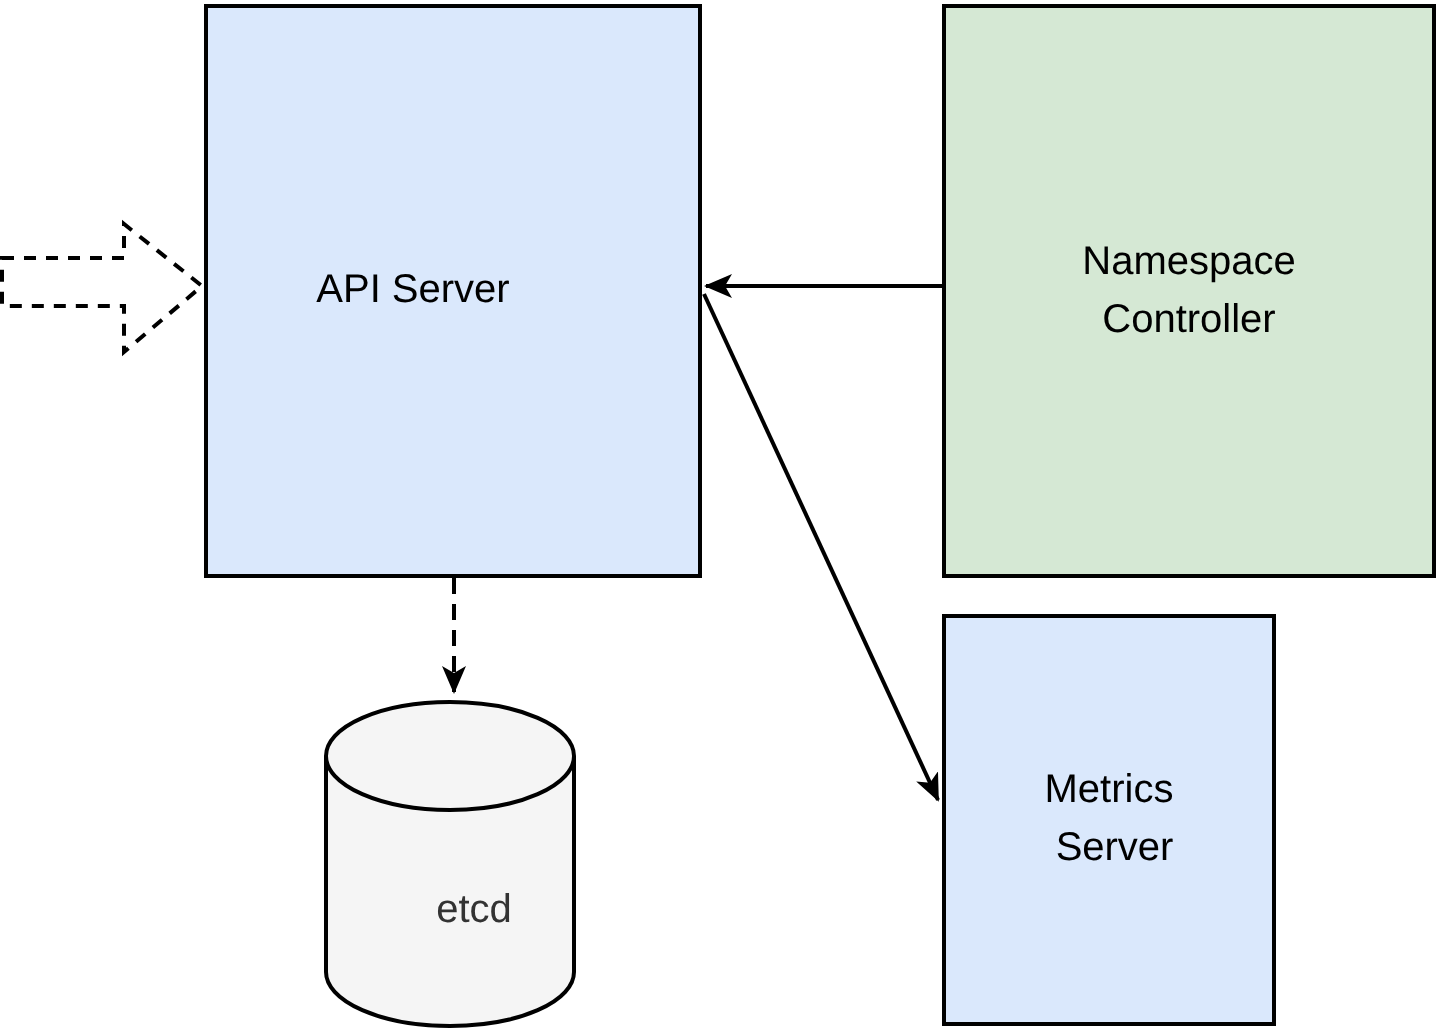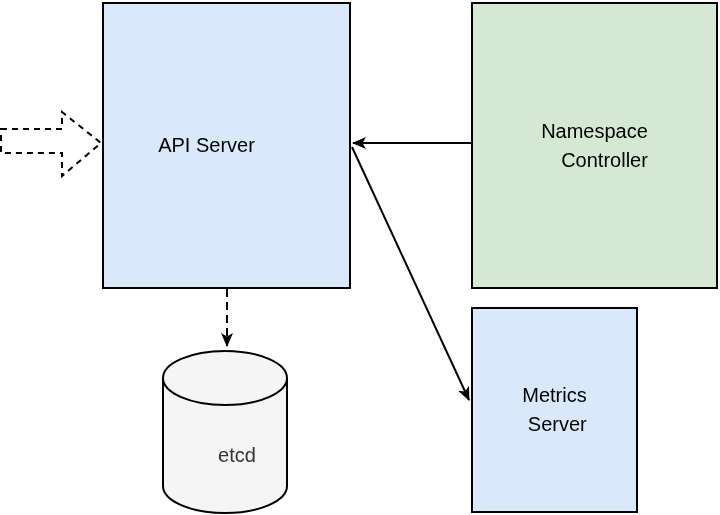--- a/index.html
+++ b/index.html
@@ -26,21 +26,21 @@
     align-items: center;
     justify-content: center;
     text-align: center;
     font-size: 20px;
     line-height: 1.45;
     color: #000000;
     white-space: pre-line;
     pointer-events: none;
   }
   #lbl-api    { left: 103px; top: 3px;   width: 207px; height: 285px; }
-  #lbl-ns     { left: 472px; top: 3px;   width: 245px; height: 285px; text-align: right; }
+  #lbl-ns     { left: 472px; top: 3px;   width: 245px; height: 285px; }
   #lbl-ms     { left: 472px; top: 308px; width: 165px; height: 204px; text-align: right; }
   #lbl-etcd   { left: 163px; top: 420px; width: 148px; height: 70px; color: #333333; }
 </style>
 </head>
 <body>
 
 <div class="canvas">
 
   <svg width="720" height="515" viewBox="0 0 720 515">
     <defs>

